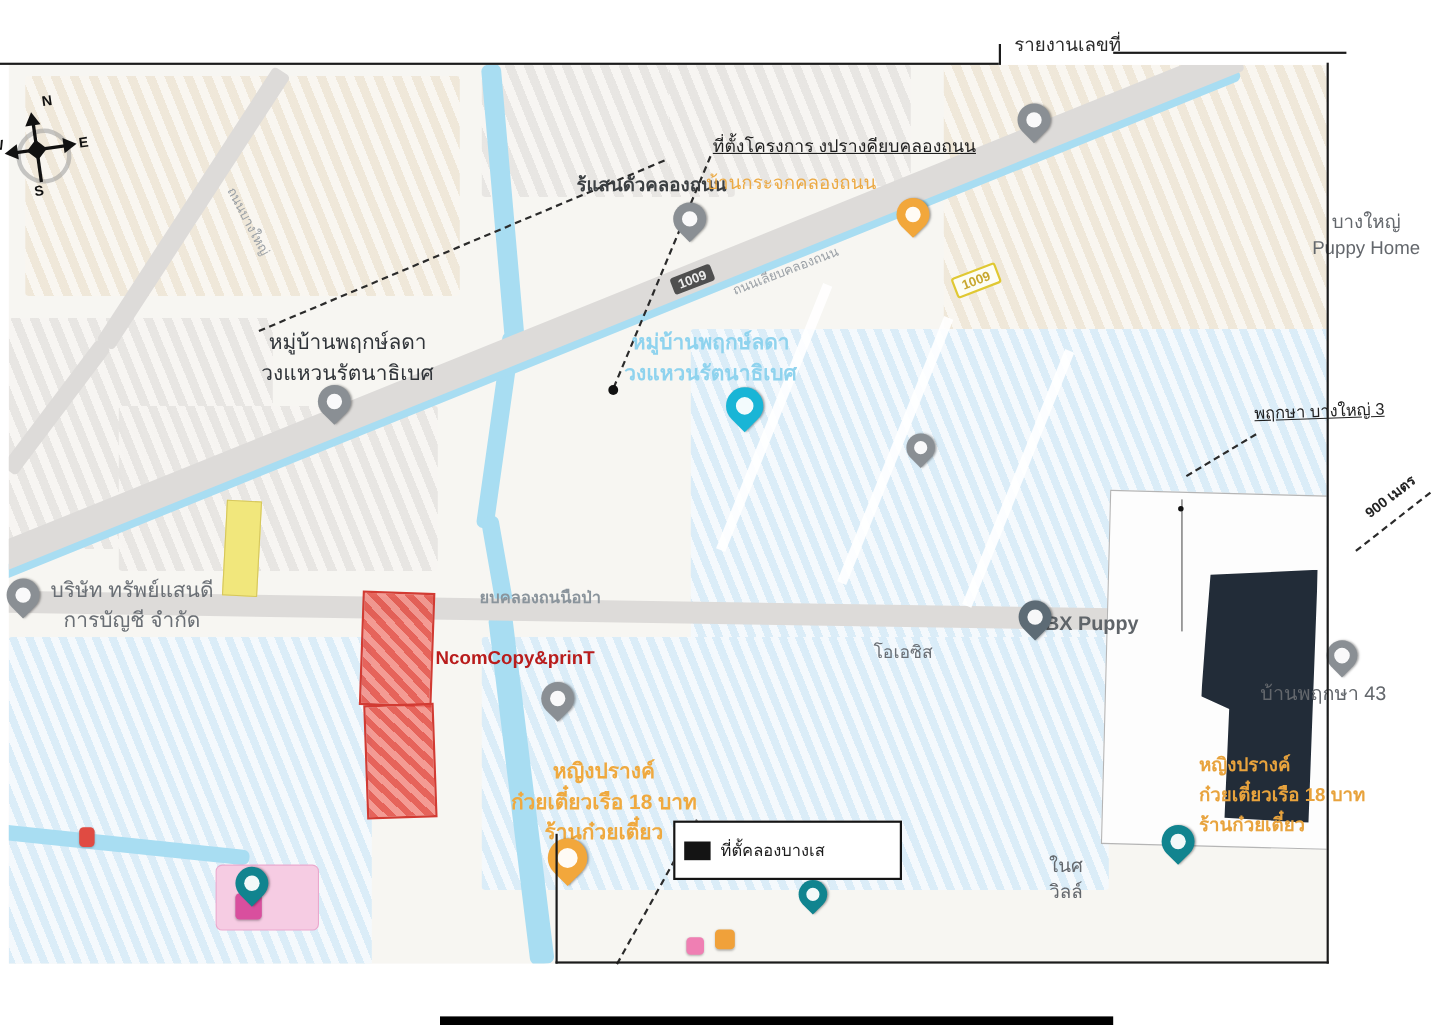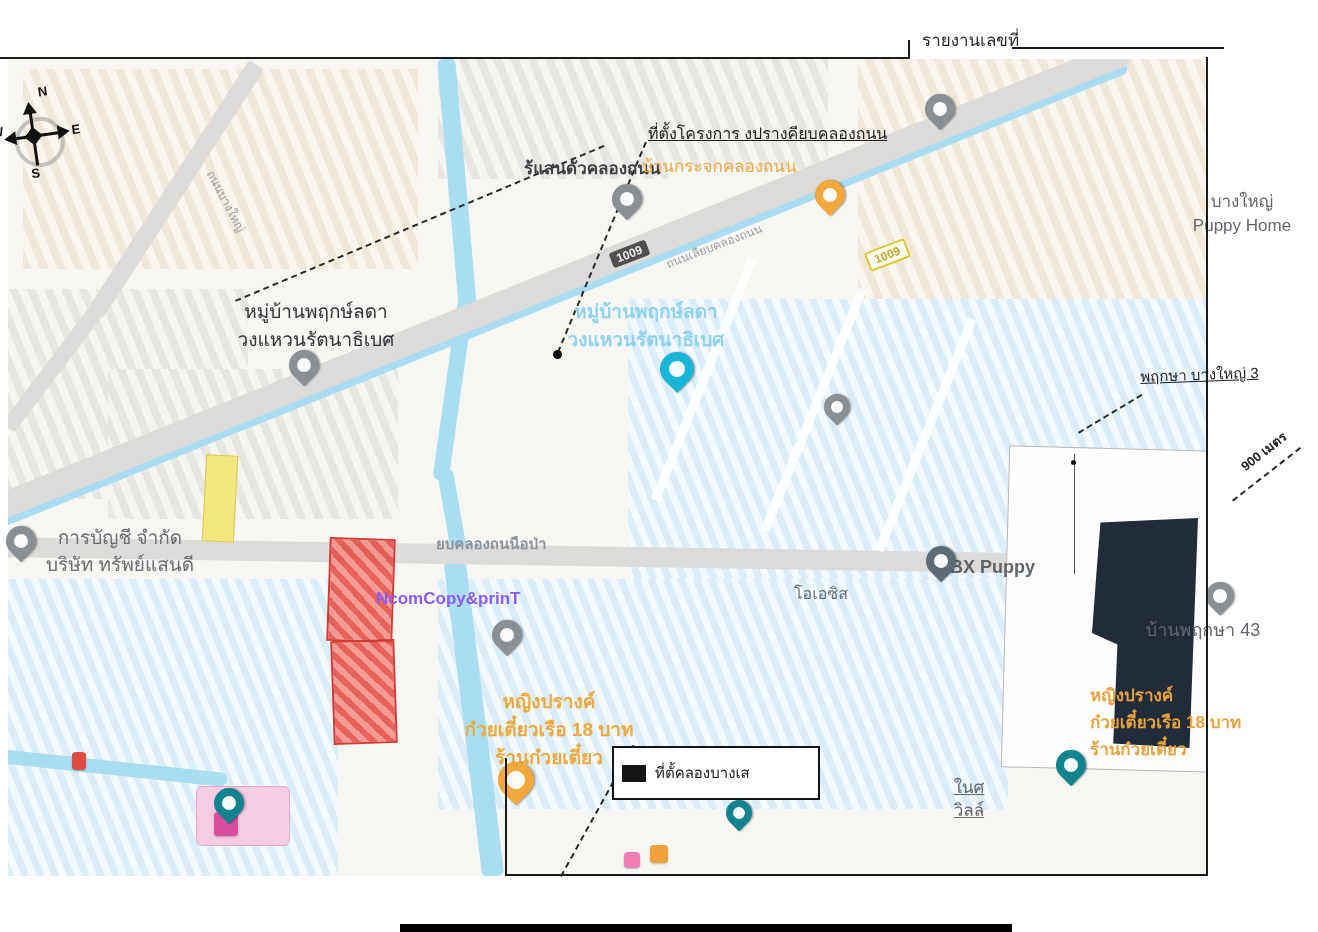--- a/index.html
+++ b/index.html
@@ -158,49 +158,49 @@
         <span class="ln">หมู่บ้านพฤกษ์ลดา</span>
         <span class="ln">วงแหวนรัตนาธิเบศ</span>
       </div>
       <div class="lbl u" style="left: 1140px; top: 368px; font-size: 15px; color: rgb(31, 31, 31); transform: rotate(-2deg);">
         <span class="ln">พฤกษา บางใหญ่ 3</span>
       </div>
       <div class="lbl" style="left: 1238px; top: 462px; font-size: 13px; color: rgb(34, 34, 34); font-weight: 600; transform: rotate(-38deg);">
         <span class="ln">900 เมตร</span>
       </div>
       <div class="lbl center" style="left: 4px; top: 524px; font-size: 19px; color: rgb(106, 111, 117); width: 232px; line-height: 27px;">
+        <span class="ln">บริษัท ทรัพย์แสนดี</span>
         <span class="ln">การบัญชี จำกัด</span>
-        <span class="ln">บริษัท ทรัพย์แสนดี</span>
       </div>
       <div class="lbl" style="left: 436px; top: 535px; font-size: 15px; color: rgb(138, 148, 156); font-weight: 600;">
         <span class="ln">ยบคลองถนนือป่า</span>
       </div>
       <div class="lbl" style="left: 950px; top: 556px; font-size: 18px; color: rgb(95, 100, 105); font-weight: 600;">
         <span class="ln">BX Puppy</span>
       </div>
-      <div class="lbl" style="left: 376px; top: 588px; font-size: 17px; color: #8b5cf6; font-weight: 600;">
+      <div class="lbl" style="left: 396px; top: 588px; font-size: 17px; color: #b91c1c; font-weight: 600;">
         <span class="ln">NcomCopy&amp;prinT</span>
       </div>
       <div class="lbl" style="left: 794px; top: 584px; font-size: 16px; color: rgb(106, 111, 117);">
         <span class="ln">โอเอซิส</span>
       </div>
       <div class="lbl center" style="left: 1098px; top: 616px; font-size: 18px; color: rgb(99, 103, 108); width: 210px; line-height: 28px;">
         <span class="ln">บ้านพฤกษา 43</span>
       </div>
       <div class="lbl" style="left: 1090px; top: 682px; font-size: 17px; color: rgb(232, 163, 61); font-weight: 700; line-height: 27px;">
         <span class="ln">หญิงปรางค์</span>
         <span class="ln">ก๋วยเตี๋ยวเรือ 18 บาท</span>
         <span class="ln">ร้านก๋วยเตี๋ยว</span>
       </div>
       <div class="lbl center" style="left: 436px; top: 688px; font-size: 19px; color: rgb(239, 169, 63); font-weight: 700; width: 226px; line-height: 28px;">
         <span class="ln">หญิงปรางค์</span>
         <span class="ln">ก๋วยเตี๋ยวเรือ 18 บาท</span>
         <span class="ln">ร้านก๋วยเตี๋ยว</span>
       </div>
-      <div class="lbl center" style="left: 924px; top: 776px; font-size: 17px; color: rgb(99, 103, 108); width: 90px; line-height: 23px; text-decoration: underline;">
+      <div class="lbl center" style="left: 924px; top: 776px; font-size: 17px; color: rgb(99, 103, 108); width: 90px; line-height: 23px;">
         <span class="ln">ในศ</span>
         <span class="ln">วิลล์</span>
       </div>
       <div class="lbl" style="left: 664px; top: 258px; font-size: 12px; color: rgb(154, 160, 166); transform: rotate(-21deg);">
         <span class="ln">ถนนเลียบคลองถนน</span>
       </div>
       <div class="lbl" style="left: 216px; top: 168px; font-size: 12px; color: rgb(154, 160, 166); transform: rotate(62deg);">
         <span class="ln">ถนนบางใหญ่</span>
       </div>
       <div class="pin" style="left: 925px; top: 94px; width: 30px; height: 30px; background: rgb(138, 143, 148);"></div>

